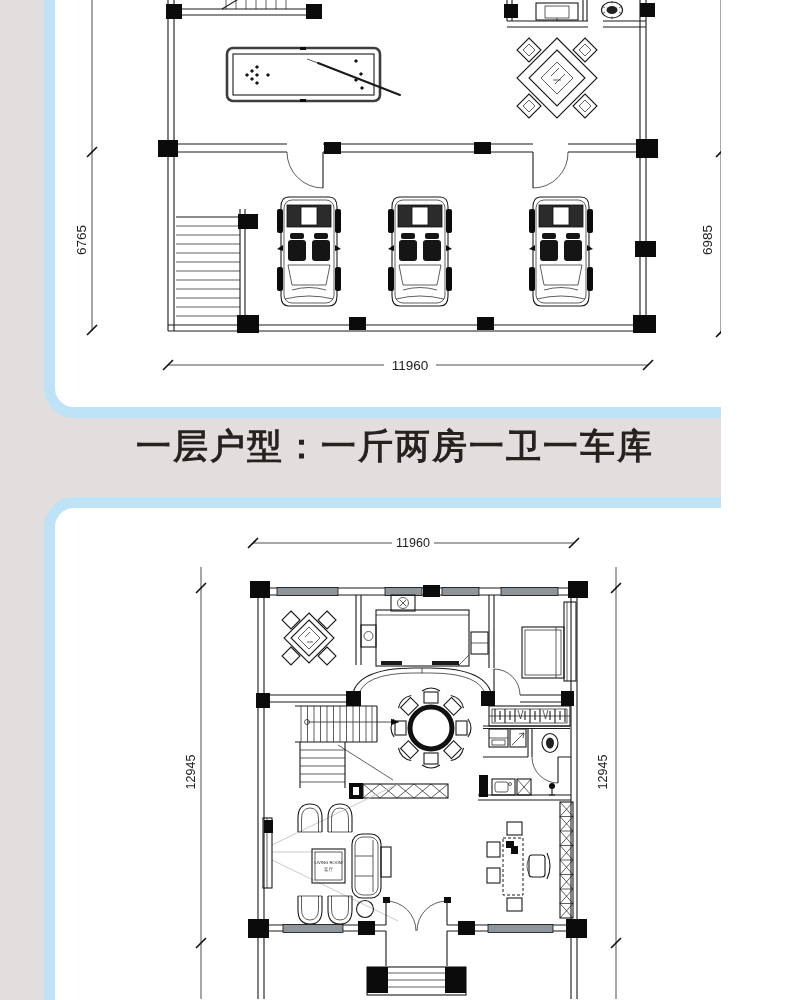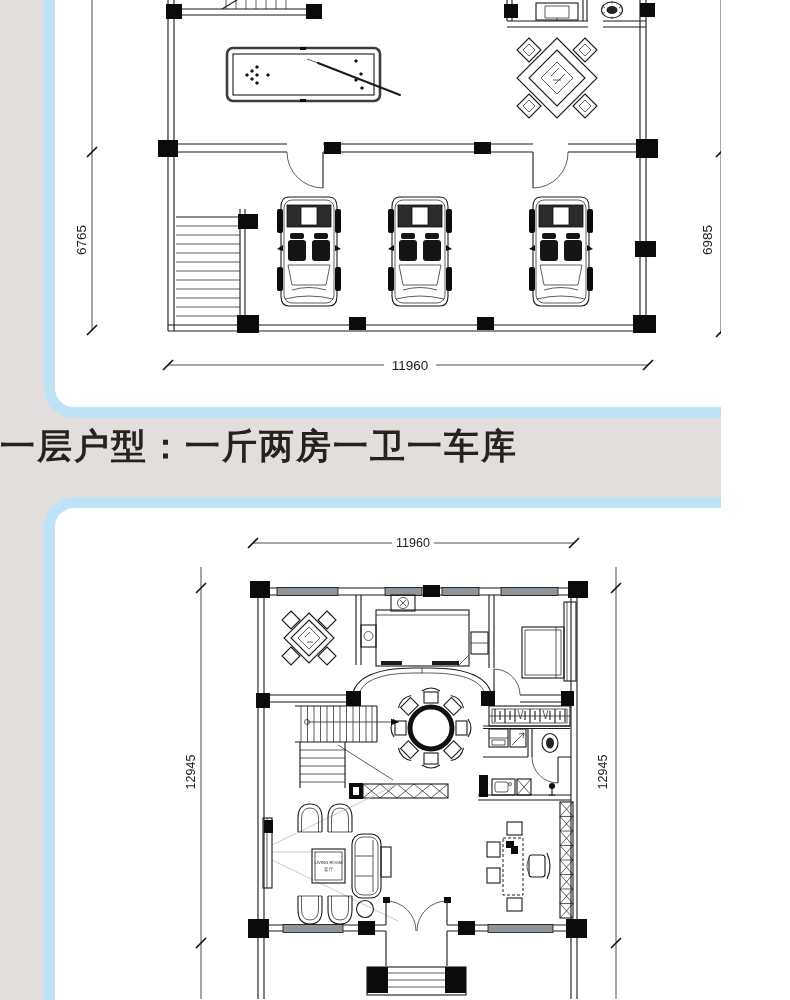--- a/index.html
+++ b/index.html
@@ -4,21 +4,21 @@
 <style>
   html,body{margin:0;padding:0;}
   body{font-family:"Liberation Sans","DejaVu Sans",sans-serif;}
   #stage{position:relative;width:721px;height:1000px;overflow:hidden;background:var(--bg,#e1dedd);}
   .plan-card{position:absolute;left:44px;width:702px;background:var(--card-bg,#fff);
              border:11px solid var(--card-border,#bee3f7);border-radius:30px;overflow:hidden;}
   #card-first{top:-60px;height:456px;}
   #card-second{top:497px;height:560px;}
   .plan-card svg{display:block;}
   #caption-band{position:absolute;left:0;top:396px;width:790px;height:101px;
-                display:flex;align-items:center;justify-content:flex-start;}
+                display:flex;align-items:center;justify-content:center;}
   #caption-band .caption-text{font-size:35px;font-weight:900;letter-spacing:2px;
                 color:var(--caption-color,#28221f);}
   
   .wl{stroke:#1a1a1a;stroke-width:1.1;fill:none;}
   .thin{stroke:#1a1a1a;stroke-width:0.7;fill:none;}
   .blk{fill:#0b0b0b;stroke:none;}
   .dim{stroke:#3a3a3a;stroke-width:0.9;fill:none;}
   .tick{stroke:#111;stroke-width:1.6;fill:none;}
   .dimtxt{fill:#1b1b1b;font-family:"Liberation Sans","DejaVu Sans",sans-serif;}
   .ray{stroke:#bdbdbd;stroke-width:0.8;fill:none;}

